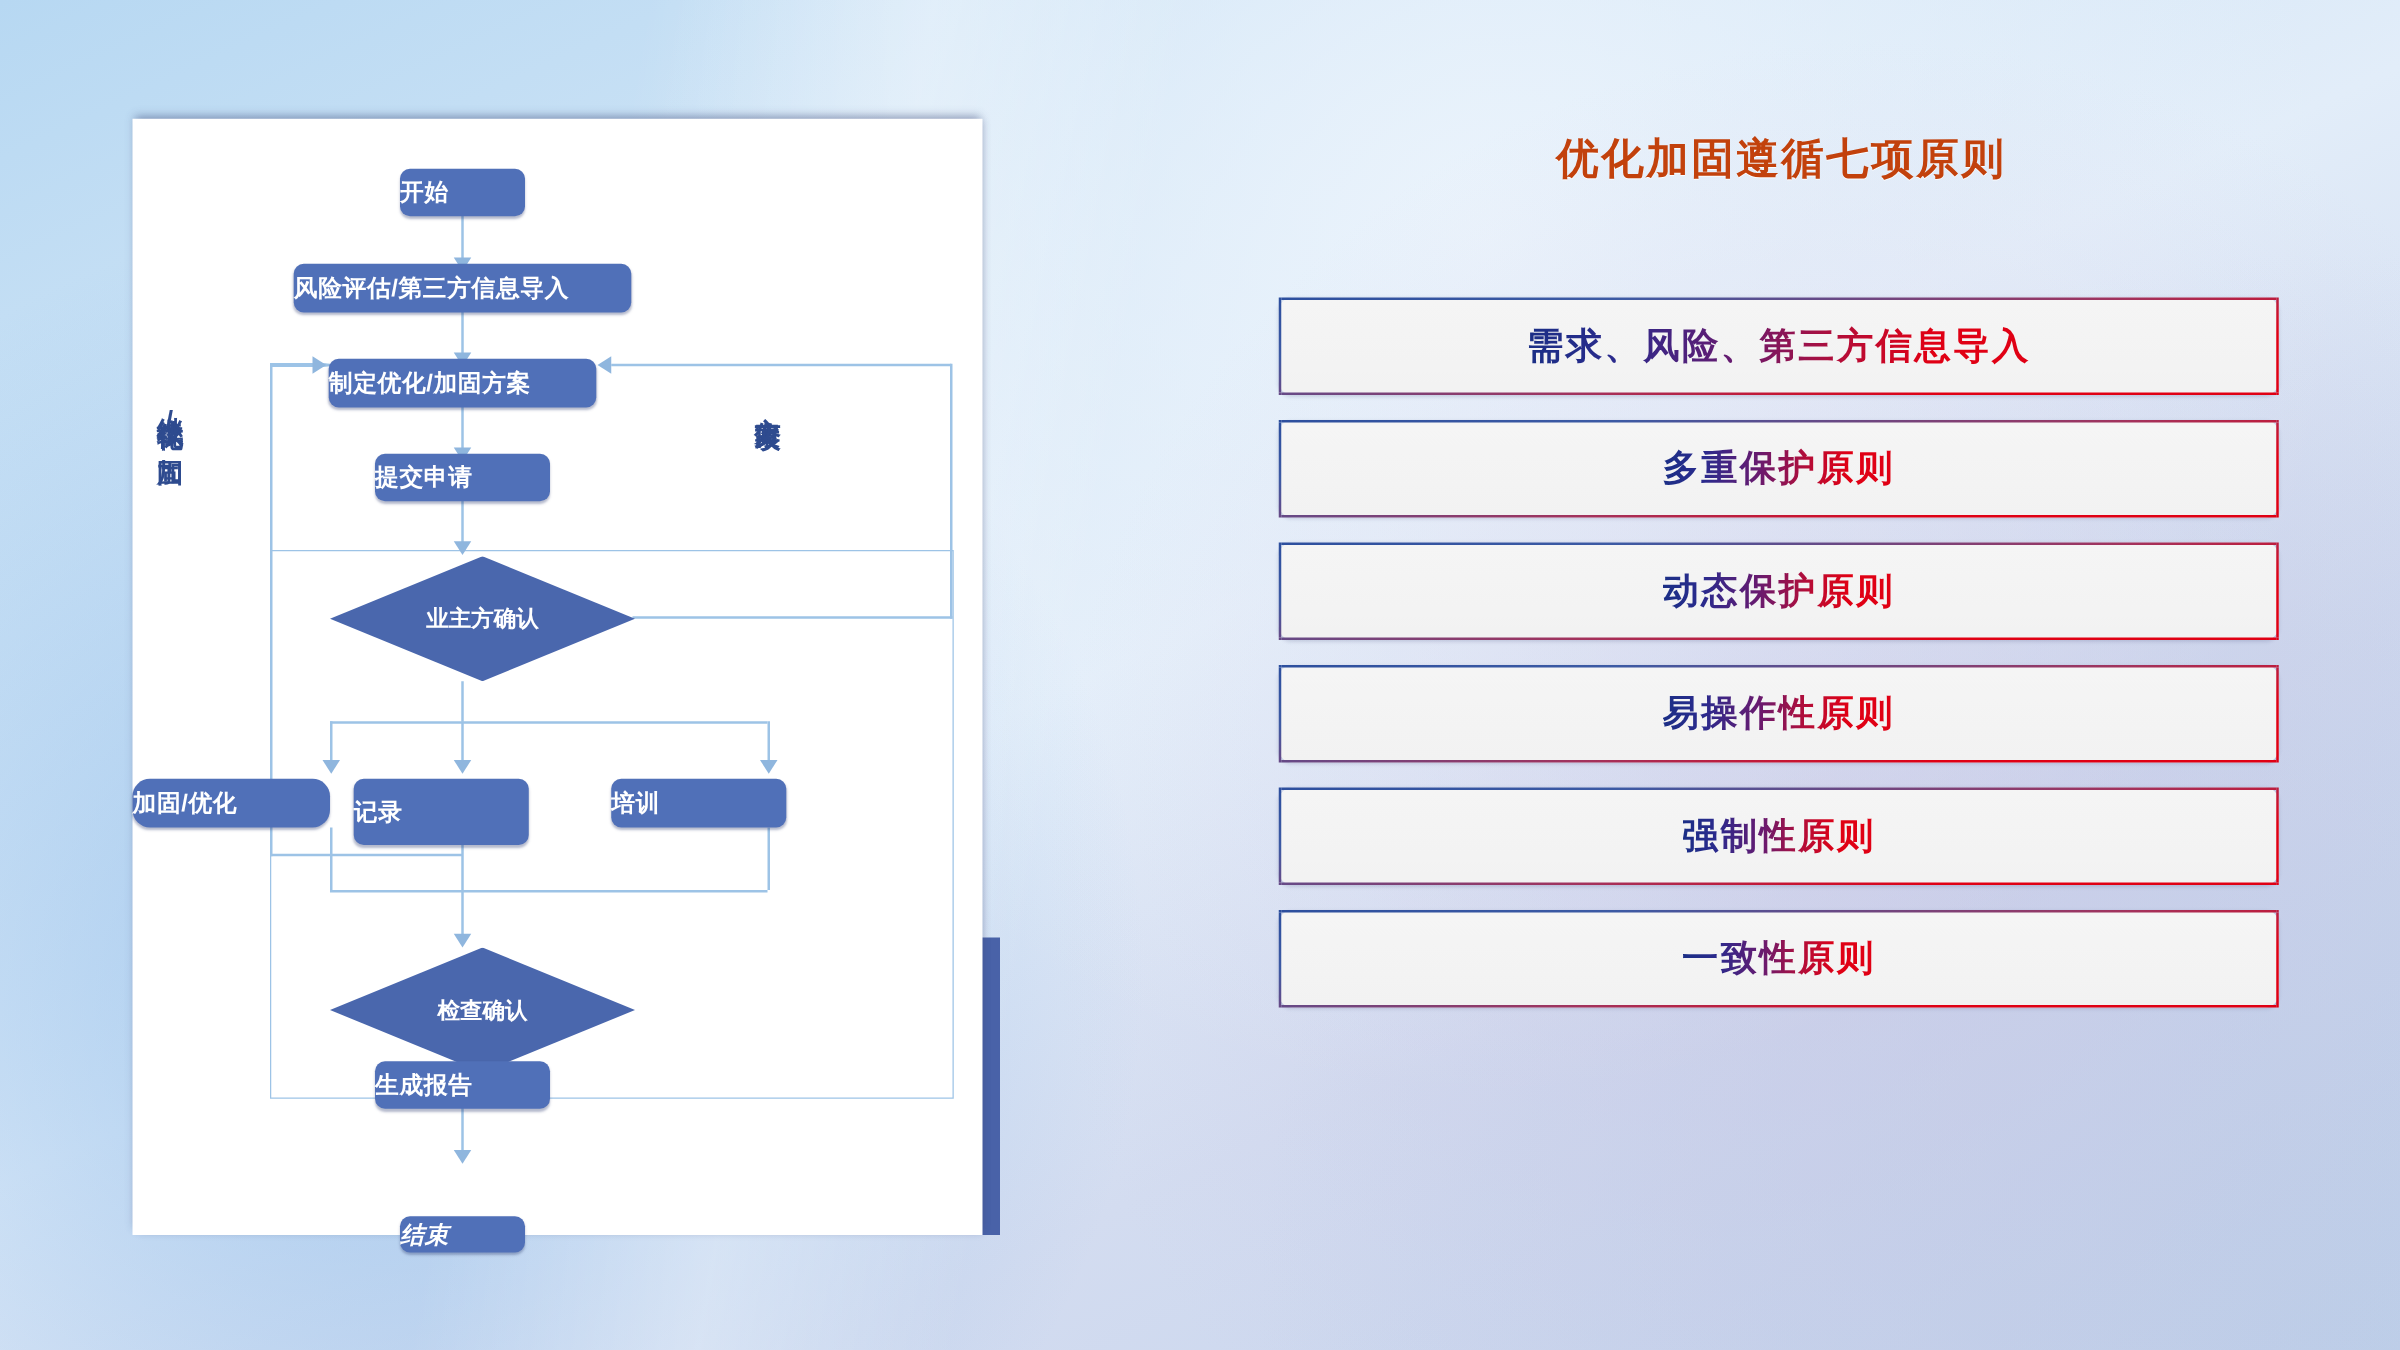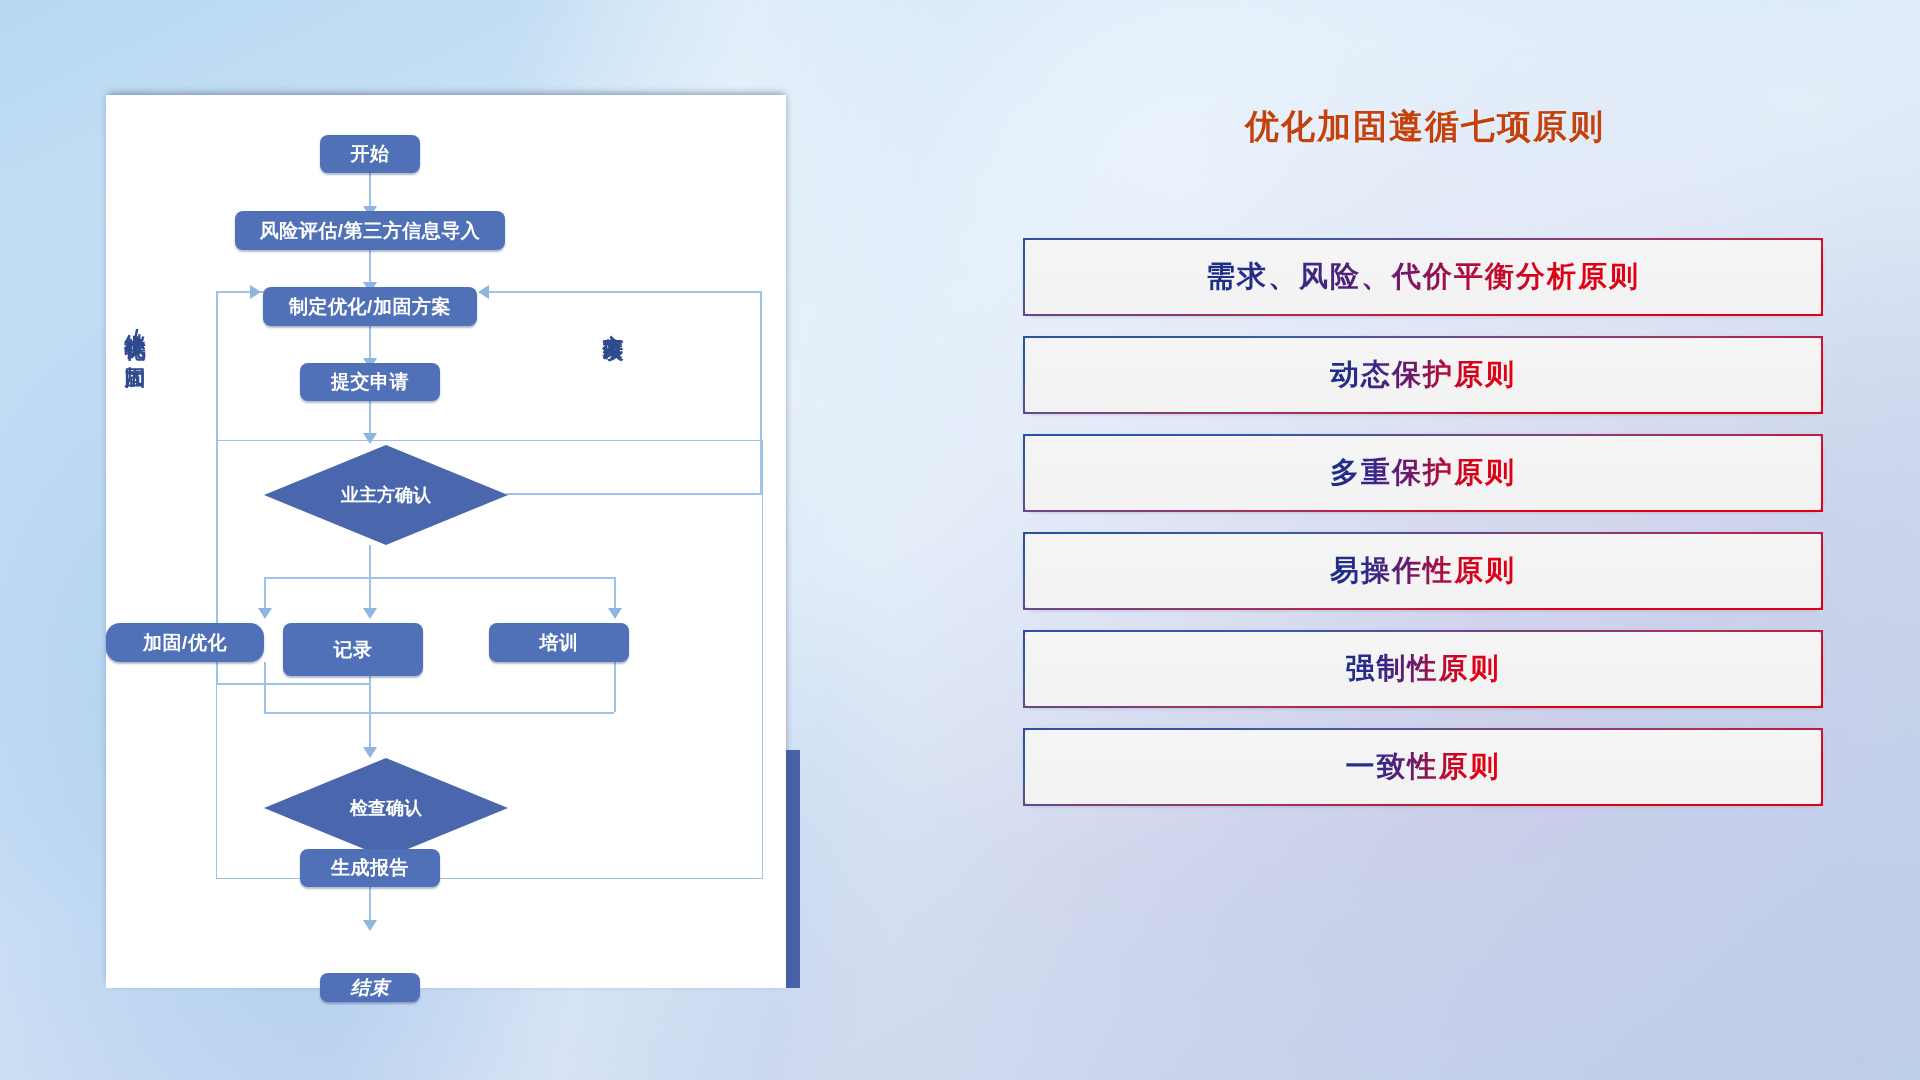--- a/index.html
+++ b/index.html
@@ -24,21 +24,21 @@
 
   
   #flow-shadow{position:absolute;left:640px;top:750px;width:160px;height:238px;
     background:#4962a8;}
   #flow-card{position:absolute;left:106px;top:95px;width:680px;height:893px;
     background:#ffffff;
     box-shadow:0 -4px 7px -2px rgba(60,70,120,.45), 3px 0 6px -2px rgba(60,70,120,.18);}
   #flow-inner-rect{position:absolute;left:110px;top:345px;width:545px;height:437px;
     border:1px solid #9dc3e6;background:transparent;}
 
-  .node{position:absolute;display:flex;align-items:center;justify-content:center;
+  .node{position:absolute;display:flex;align-items:center;justify-content:flex-start;
     background:#5070b8;color:#ffffff;border-radius:8px;
     font-size:19px;font-weight:bold;letter-spacing:.5px;white-space:nowrap;
     box-shadow:0 2px 2px rgba(40,55,110,.35);}
   .diamond{position:absolute;display:flex;align-items:center;justify-content:center;
     color:#ffffff;font-size:18px;font-weight:bold;white-space:nowrap;
     background:#4a67ad;clip-path:polygon(50% 0,100% 50%,50% 100%,0 50%);}
 
   .vlabel{position:absolute;color:#2e4b8f;font-size:21px;font-weight:bold;
     writing-mode:vertical-rl;text-orientation:upright;letter-spacing:2px;line-height:1.05;}
 
@@ -199,33 +199,33 @@
   <div class="vlabel" style="left:496px;top:222px;height:110px;">方案修改</div>
 </div>
 
 <div id="right-panel">
 
   <div id="panel-title">优化加固遵循七项原则</div>
 
   <div id="cards">
 
     <div class="pcard">
-      <span class="pcard-txt">需求、风险、代价平衡分析原则</span>
-    </div>
-
+      <span class="pcard-txt">需求、风险、第三方信息导入</span>
+    </div>
+
+
+    <div class="pcard">
+      <span class="pcard-txt">多重保护原则</span>
+    </div>
 
     <div class="pcard">
       <span class="pcard-txt">动态保护原则</span>
     </div>
 
     <div class="pcard">
-      <span class="pcard-txt">多重保护原则</span>
-    </div>
-
-    <div class="pcard">
       <span class="pcard-txt">易操作性原则</span>
     </div>
 
     <div class="pcard">
       <span class="pcard-txt">强制性原则</span>
     </div>
 
     <div class="pcard">
       <span class="pcard-txt">一致性原则</span>
     </div>

